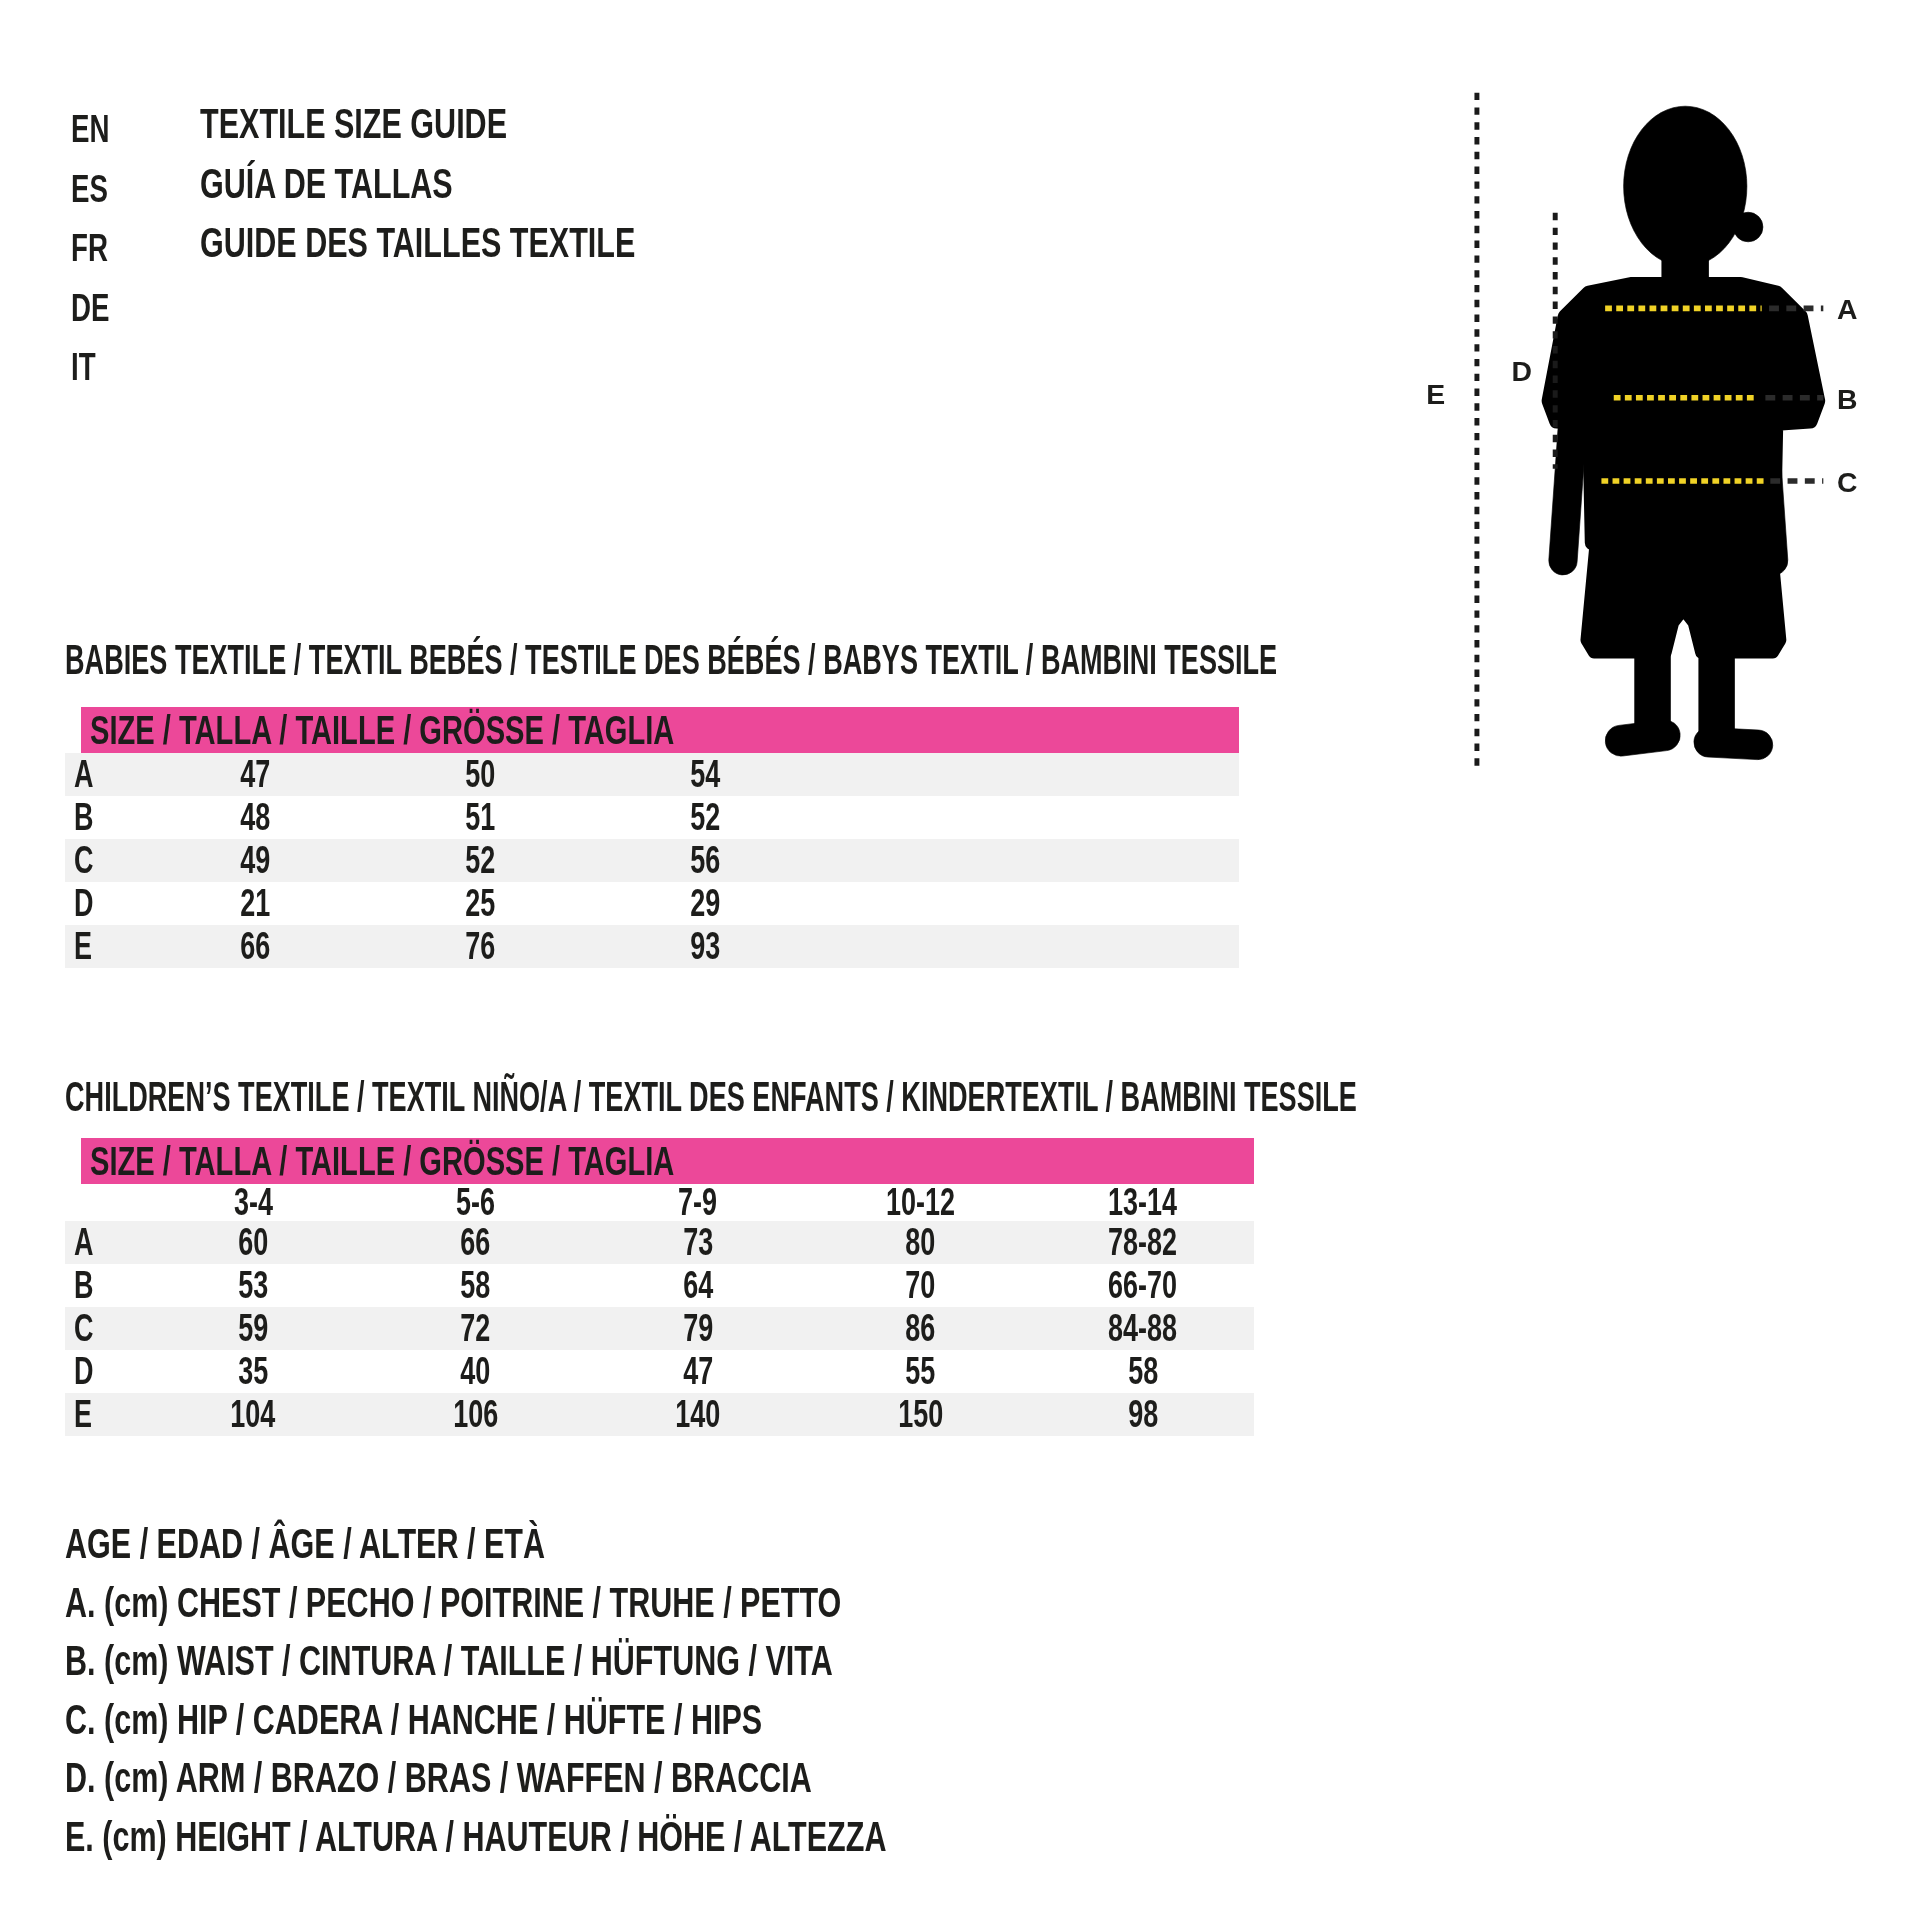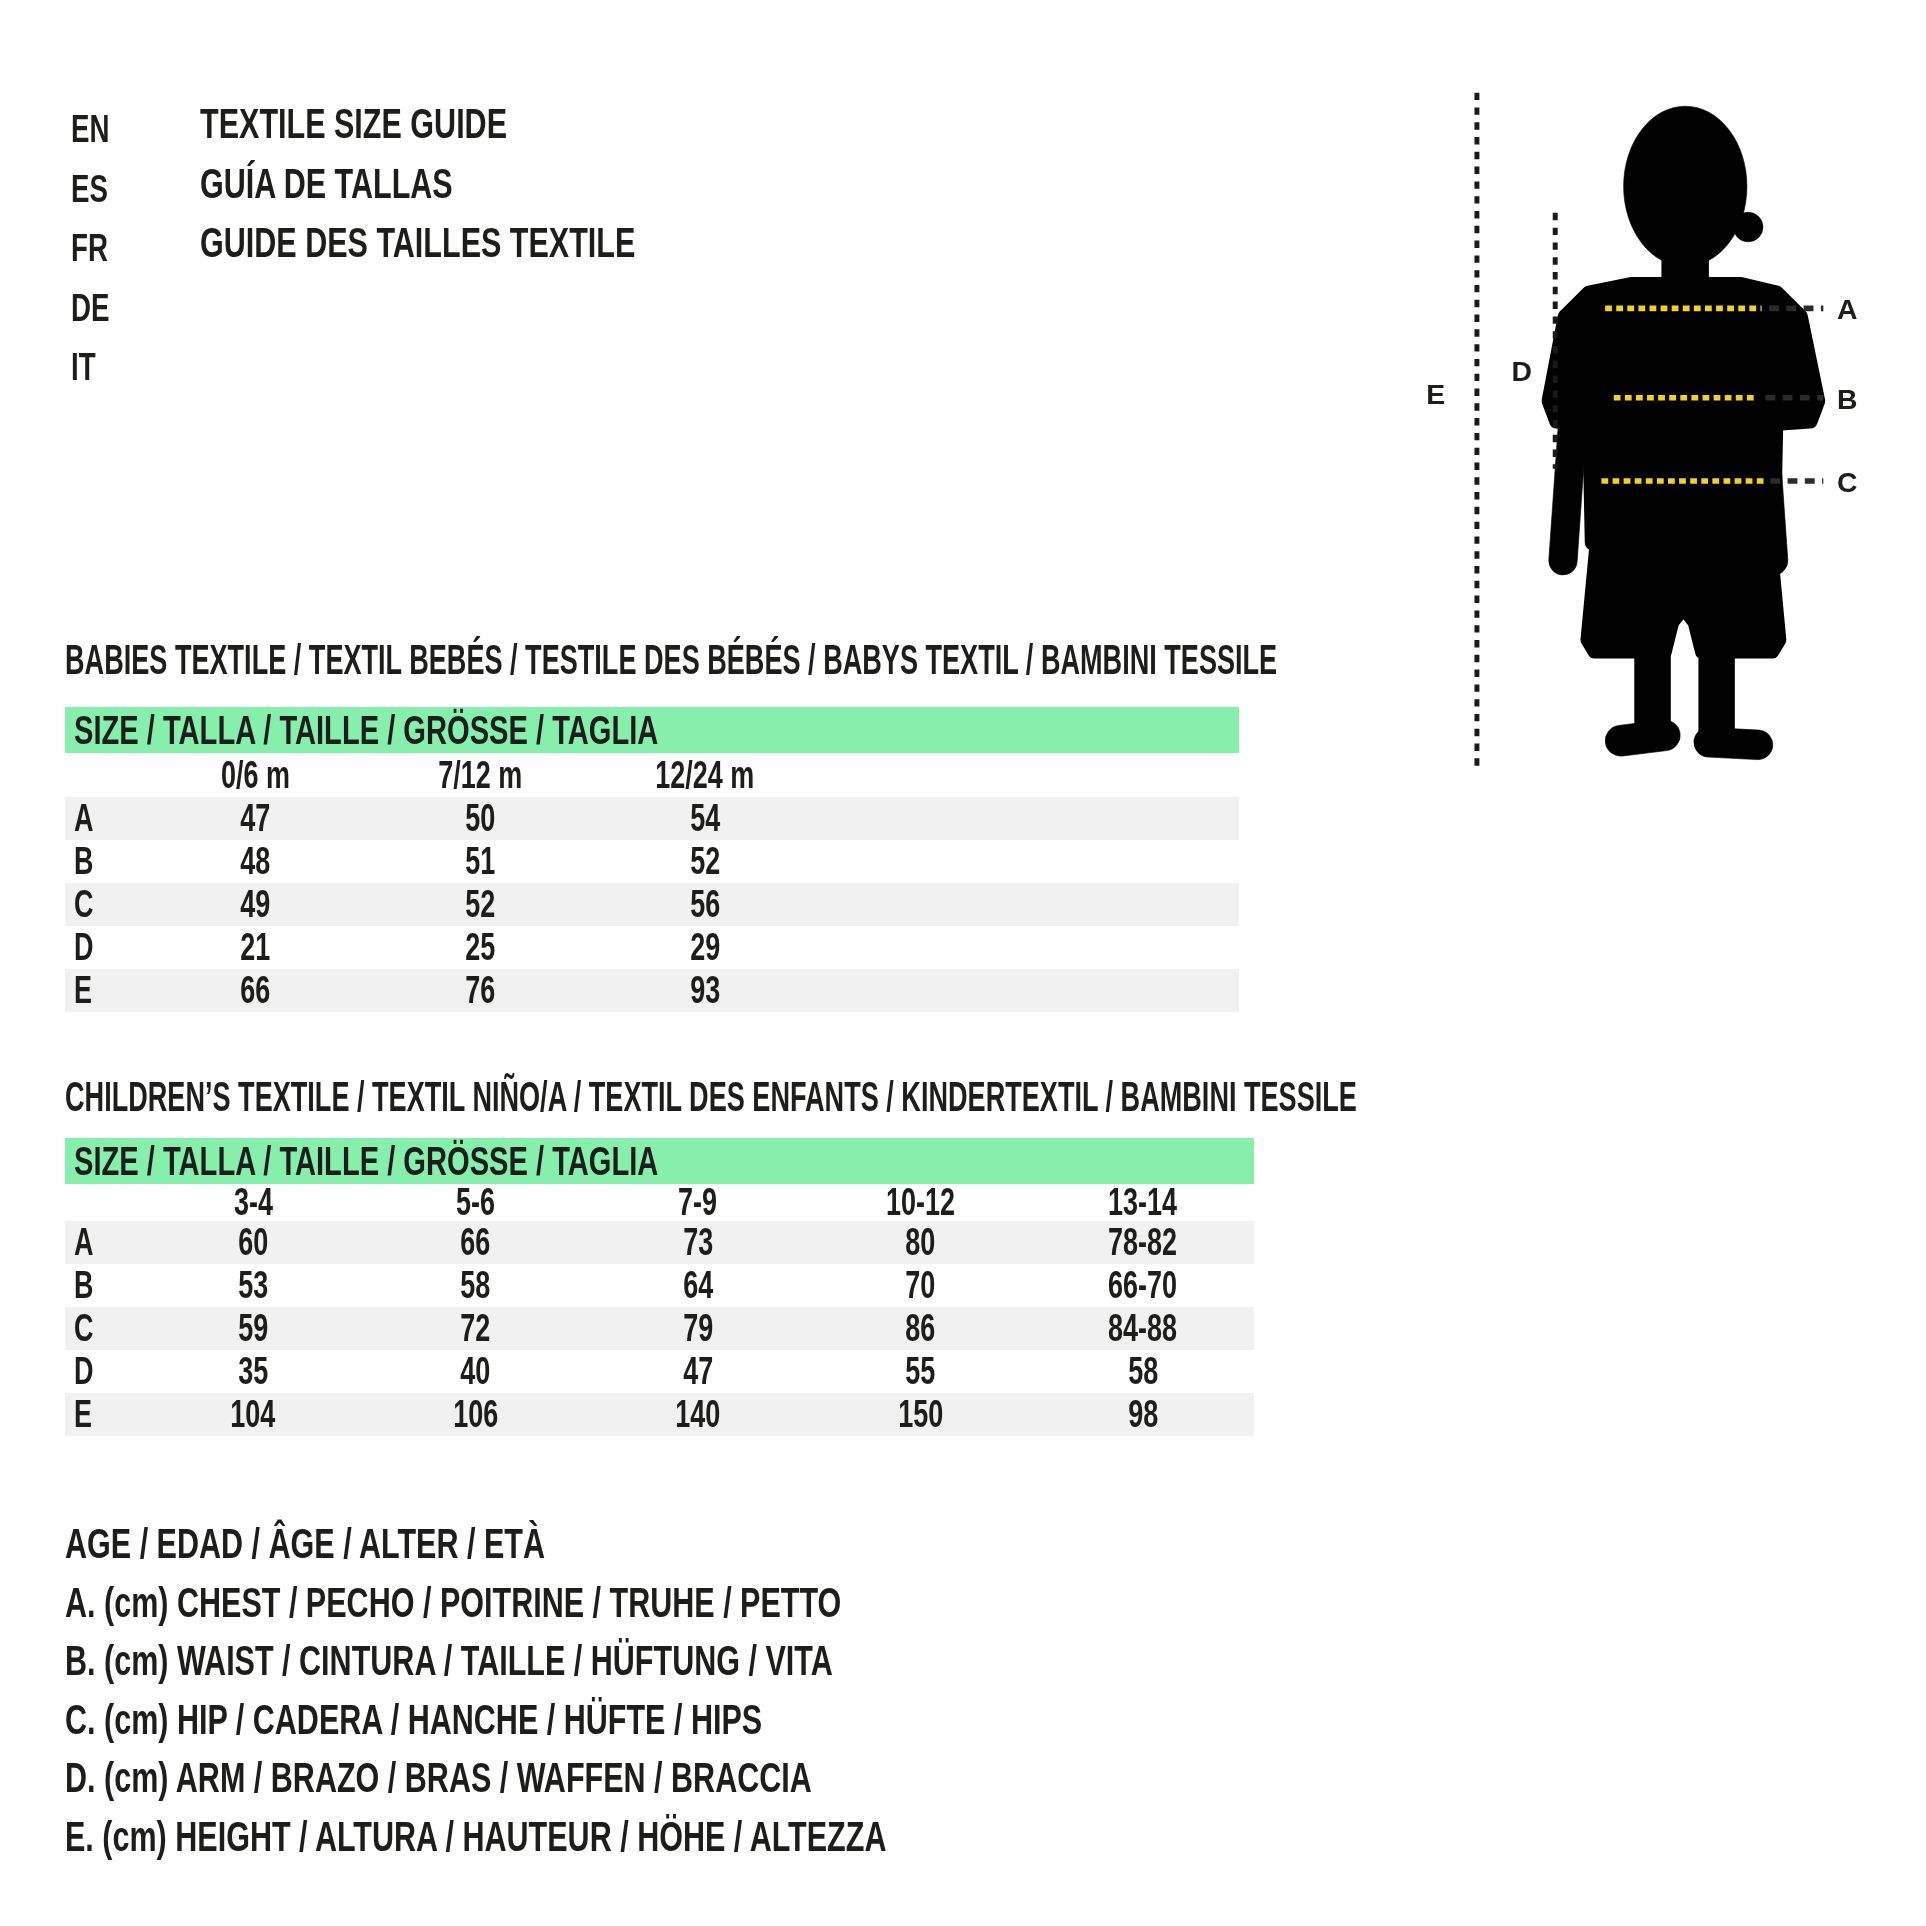--- a/index.html
+++ b/index.html
@@ -22,22 +22,22 @@
   .lang-code  { position:absolute; left:71px; top:6px; font-size:39px; line-height:46px; }
   .lang-title { position:absolute; left:159px; top:0; font-size:43px; line-height:46px;margin-left:41px; }
 
   
   .section-title { position:absolute; left:65px; font-size:43px; line-height:46px; }
 
   
   .sg-table { position:absolute; left:65px; }
   .thead-bar {
     display:flex; 
-    height:46px; background:#86efac;
-    padding-left:8.6px; font-size:41px;
+    height:46px; background:#ec4899;
+    padding-left:8.6px; font-size:41px;margin-left:16px;
   }
   .trow { display:flex; align-items:center; height:43px; font-size:38px; }
   .trow.stripe { background:#f1f1f1; }
   .tlabel { width:69px; padding-left:8.6px; text-align:left; }
   .tcol   { width:225px; text-align:center; }
 
   
   .legend-line { position:absolute; left:65px; font-size:43px; line-height:46px; }
 
   
@@ -110,26 +110,20 @@
   </div>
 
   <div class="section-title" style="top:636px">
     <span class="cond63">BABIES TEXTILE / TEXTIL BEBÉS / TESTILE DES BÉBÉS / BABYS TEXTIL / BAMBINI TESSILE</span>
   </div>
 
   <div class="sg-table" style="top:707px; width:1174px">
     <div class="thead-bar">
       <span class="cond">SIZE / TALLA / TAILLE / GRÖSSE / TAGLIA</span>
     </div>
-    <div class="trow" style="height:44px">
-      <div class="tlabel"></div>
-      <div class="tcol"><span class="cnum">0/6 m</span></div>
-      <div class="tcol"><span class="cnum">7/12 m</span></div>
-      <div class="tcol"><span class="cnum">12/24 m</span></div>
-    </div>
     <div class="trow stripe">
       <div class="tlabel"><span class="cond">A</span></div>
       <div class="tcol"><span class="cnum">47</span></div>
       <div class="tcol"><span class="cnum">50</span></div>
       <div class="tcol"><span class="cnum">54</span></div>
     </div>
     <div class="trow">
       <div class="tlabel"><span class="cond">B</span></div>
       <div class="tcol"><span class="cnum">48</span></div>
       <div class="tcol"><span class="cnum">51</span></div>

